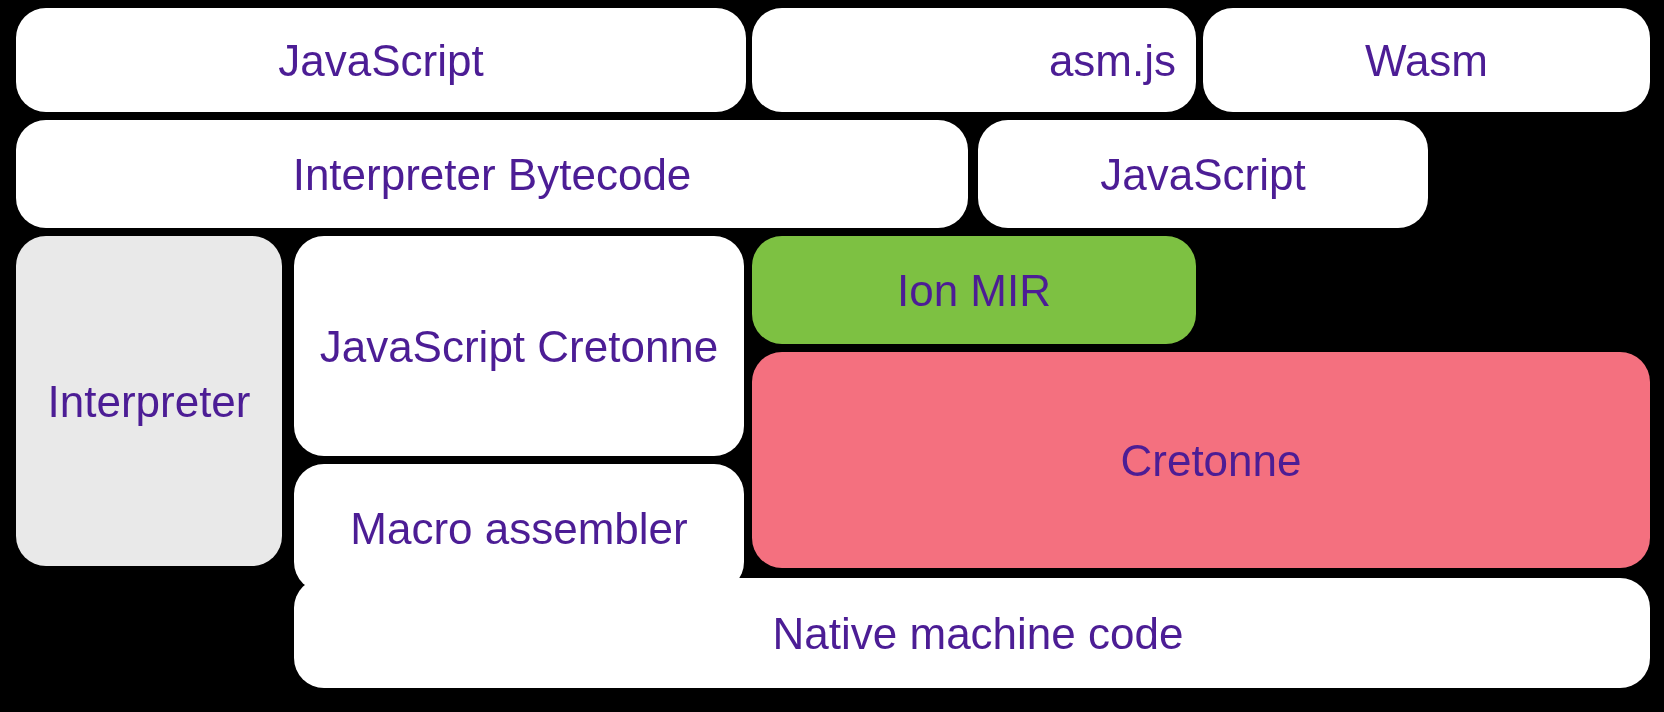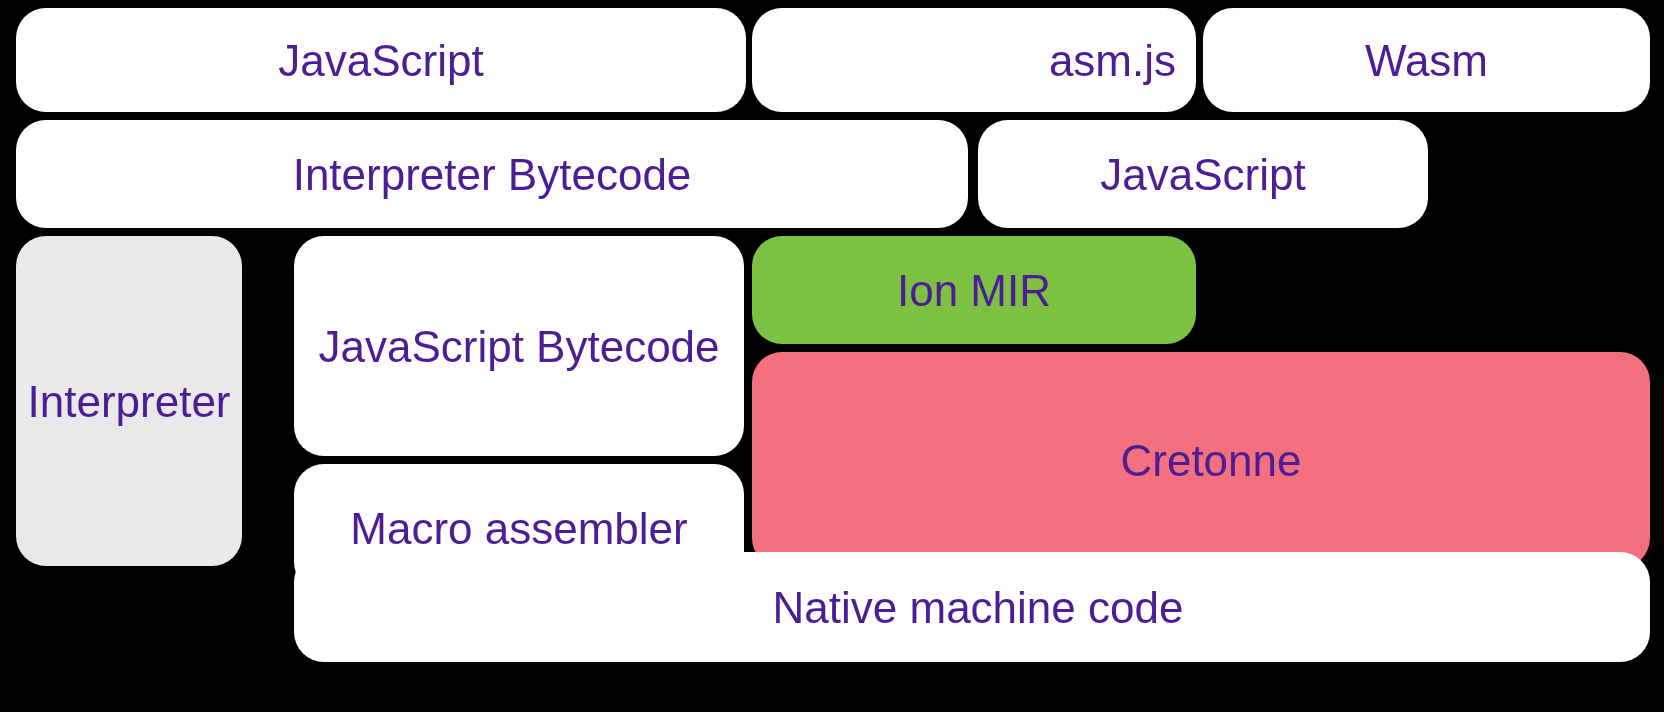--- a/index.html
+++ b/index.html
@@ -30,27 +30,27 @@
     padding: 0 20px;
   }
   
   .b-javascript        { left: 16px;  top: 8px;   width: 730px; height: 104px; }
   .b-asmjs             { left: 752px; top: 8px;   width: 444px; height: 104px; justify-content: flex-end; }
   .b-wasm              { left: 1203px;top: 8px;   width: 447px; height: 104px; }
   
   .b-js-bytecode       { left: 16px;  top: 120px; width: 952px; height: 108px; }
   .b-baldrmonkey       { left: 978px; top: 120px; width: 450px; height: 108px; }
   
-  .b-interpreter       { left: 16px;  top: 236px; width: 226px; height: 330px; }
+  .b-interpreter       { left: 16px;  top: 236px; width: 266px; height: 330px; }
   .b-js-baseline       { left: 294px; top: 236px; width: 450px; height: 220px; }
   .b-ion-mir           { left: 752px; top: 236px; width: 444px; height: 108px; }
   .b-cretonne          { left: 752px; top: 352px; width: 898px; height: 216px; }
   .b-macro-assembler   { left: 294px; top: 464px; width: 450px; height: 128px; }
   
-  .b-native-machine    { left: 294px; top: 552px; width: 1356px; height: 110px; padding-left: 32px; }
+  .b-native-machine    { left: 294px; top: 578px; width: 1356px; height: 110px; padding-left: 32px; }
 </style>
 </head>
 <body>
 
 <div class="diagram">
 
   <div class="box b-javascript" style="background: rgb(255, 255, 255);">
     <span>JavaScript</span>
   </div>
 
@@ -68,21 +68,21 @@
 
   <div class="box b-baldrmonkey" style="background: rgb(255, 255, 255);">
     <span>JavaScript</span>
   </div>
 
   <div class="box b-interpreter" style="background: rgb(233, 233, 233);">
     <span>Interpreter</span>
   </div>
 
   <div class="box b-js-baseline" style="background: rgb(255, 255, 255);">
-    <span>JavaScript Bytecode</span>
+    <span>JavaScript Cretonne</span>
   </div>
 
   <div class="box b-ion-mir" style="background: rgb(125, 193, 66);">
     <span>Ion MIR</span>
   </div>
 
   <div class="box b-cretonne" style="background: rgb(244, 112, 127); padding-left: 40px;">
     <span>Cretonne</span>
   </div>
 

